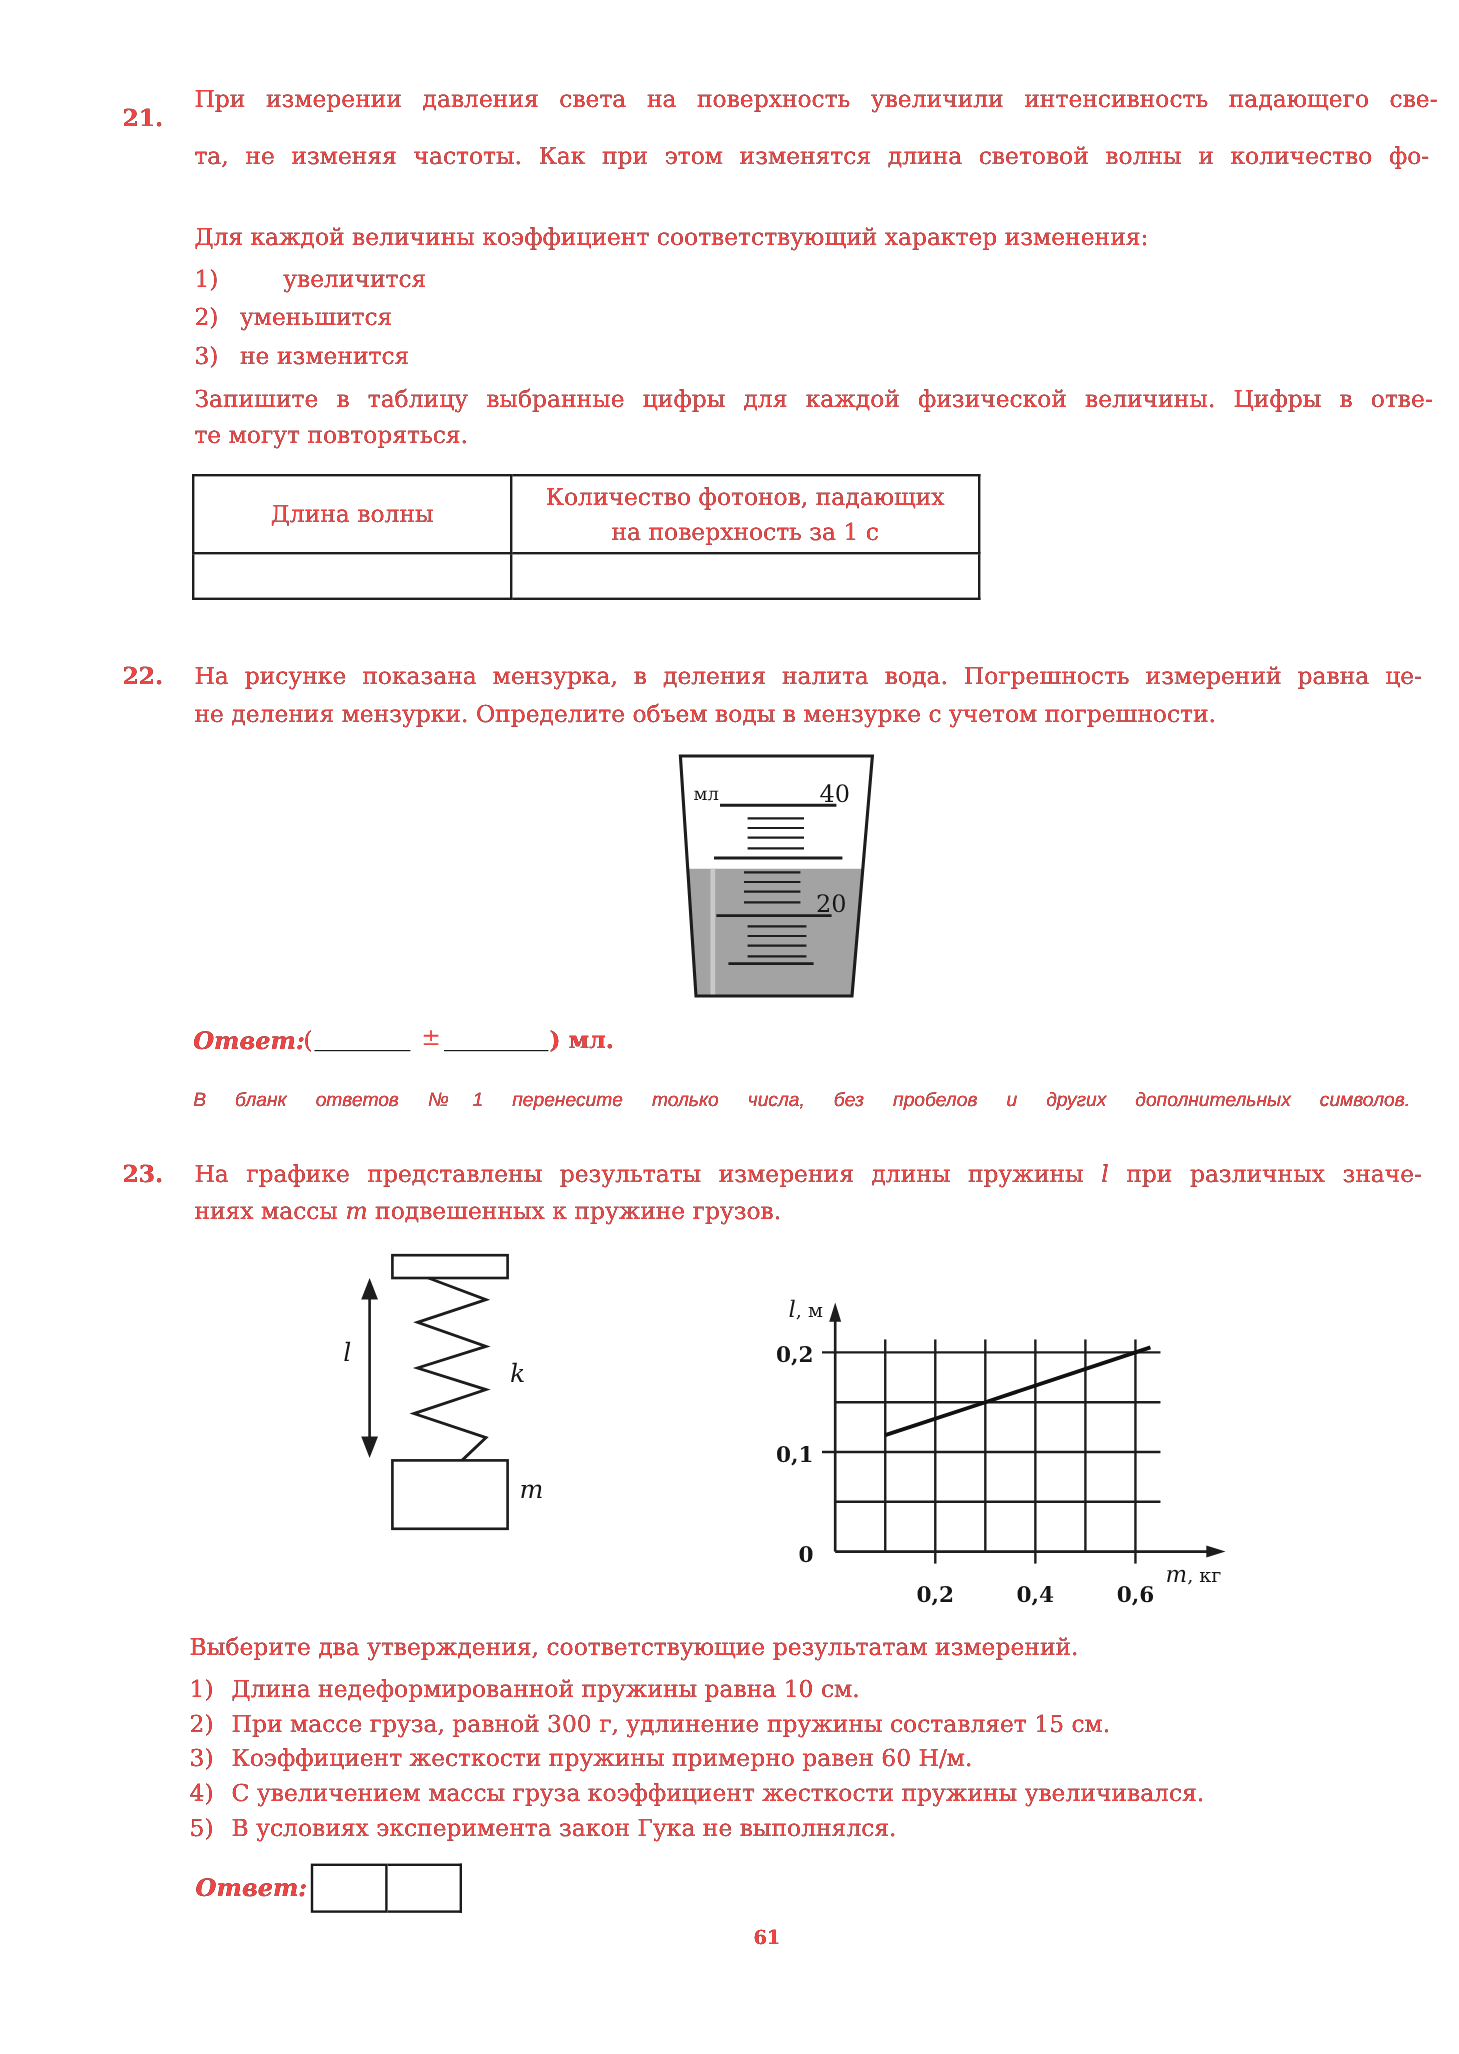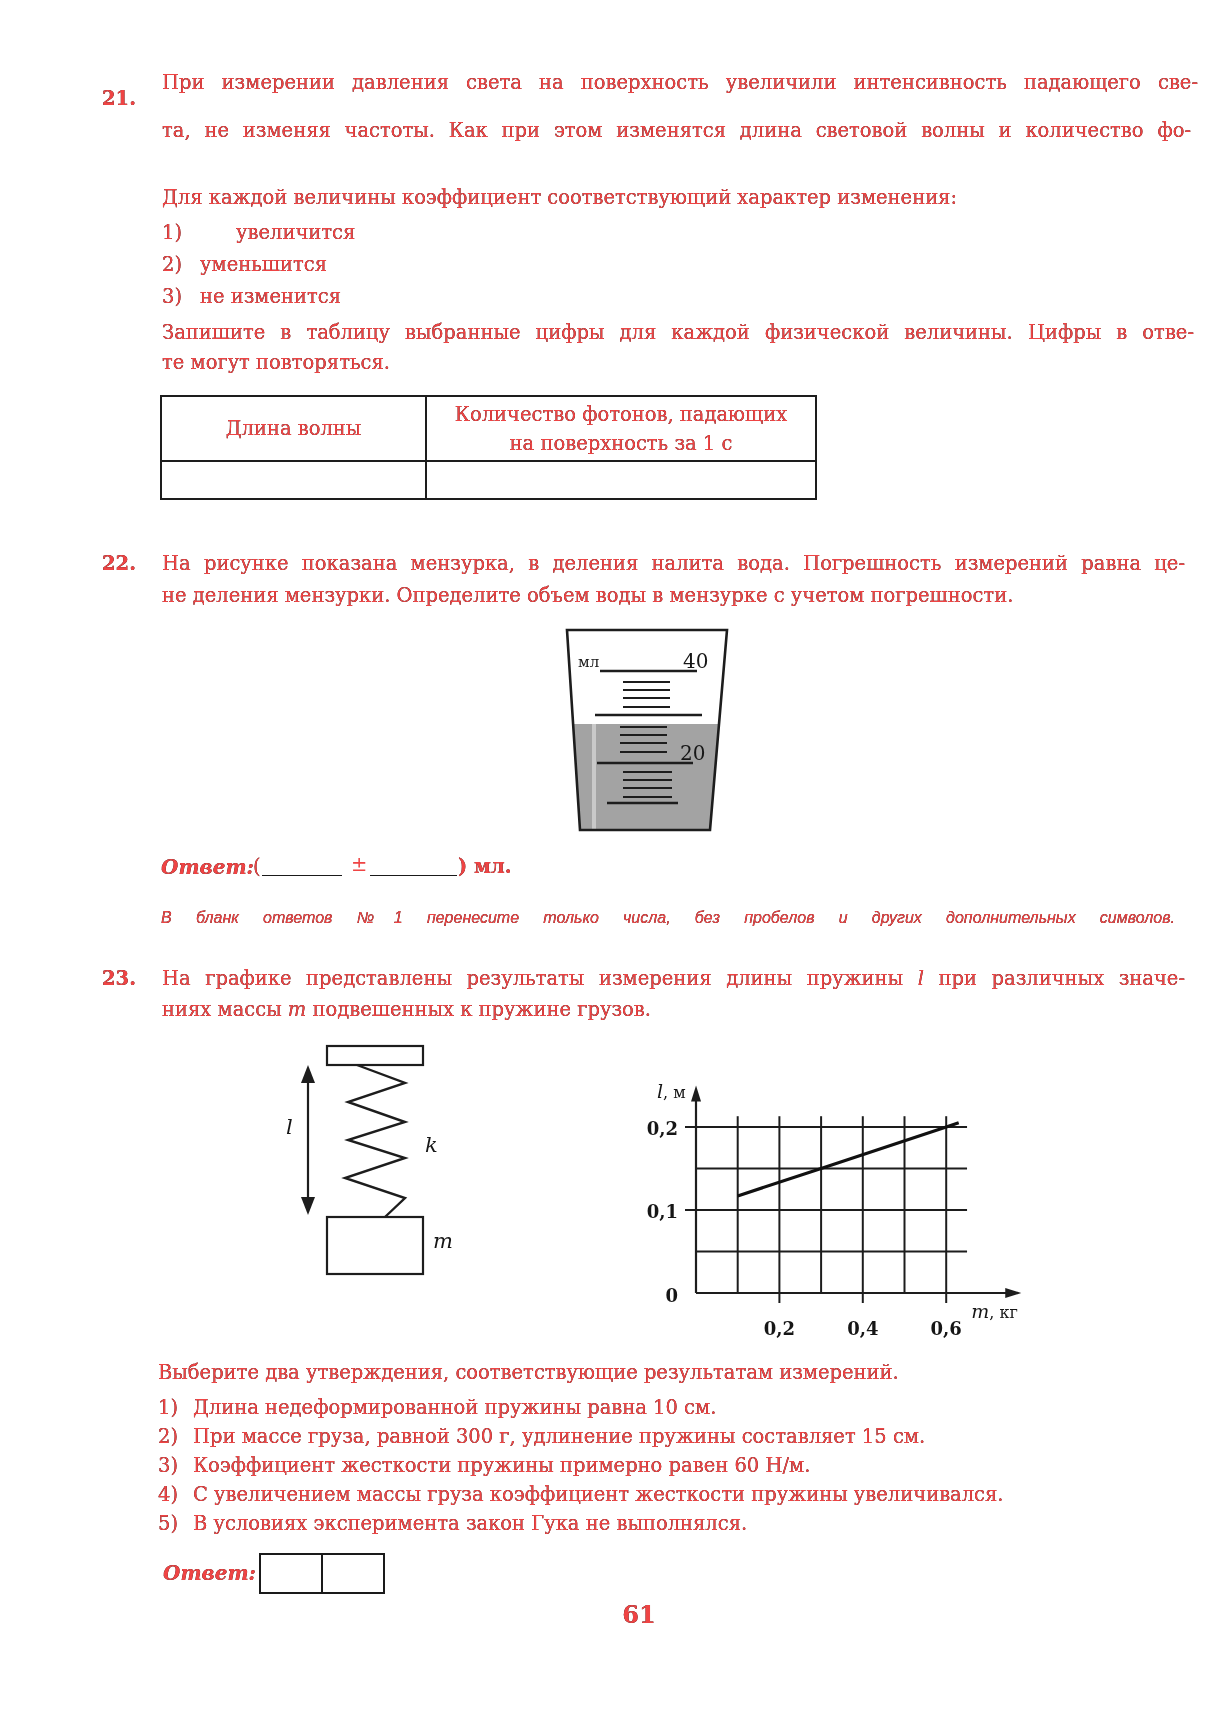--- a/index.html
+++ b/index.html
@@ -25,21 +25,21 @@
     position: absolute; height: 22px; border-bottom: 1.6px solid #1a1a1a;
   }
   table.q21-table {
     position: absolute; left: 160px; top: 395px; border-collapse: collapse;
     font-size: 19.5px; text-shadow: 0 0 0.5px #000;
   }
   table.q21-table td { border: 2px solid #1d1d1d; padding: 0; text-align: center; vertical-align: middle; line-height: 29px; }
   .ans-boxes { position: absolute; left: 259px; top: 1553px; display: flex; }
   .ans-box { width: 60px; height: 37px; border: 2px solid #1a1a1a; box-sizing: content-box; }
   .ans-box + .ans-box { border-left: none; }
-  #page-number { font-weight: bold; font-size: 24px; }
+  #page-number { font-weight: bold; font-size: 16px; }
   svg#drawings { position: absolute; left: 0; top: 0; }
   svg text { font-family: "DejaVu Serif", serif; fill: #161616; }
 </style>
 </head>
 <body>
 
 <div id="page">
 
   <div class="ln qnum" style="top:84px;">21.</div>
   <div class="ln just" style="left:162px; width:1036px; top:68px;">При измерении давления света на поверхность увеличили интенсивность падающего све-</div>

